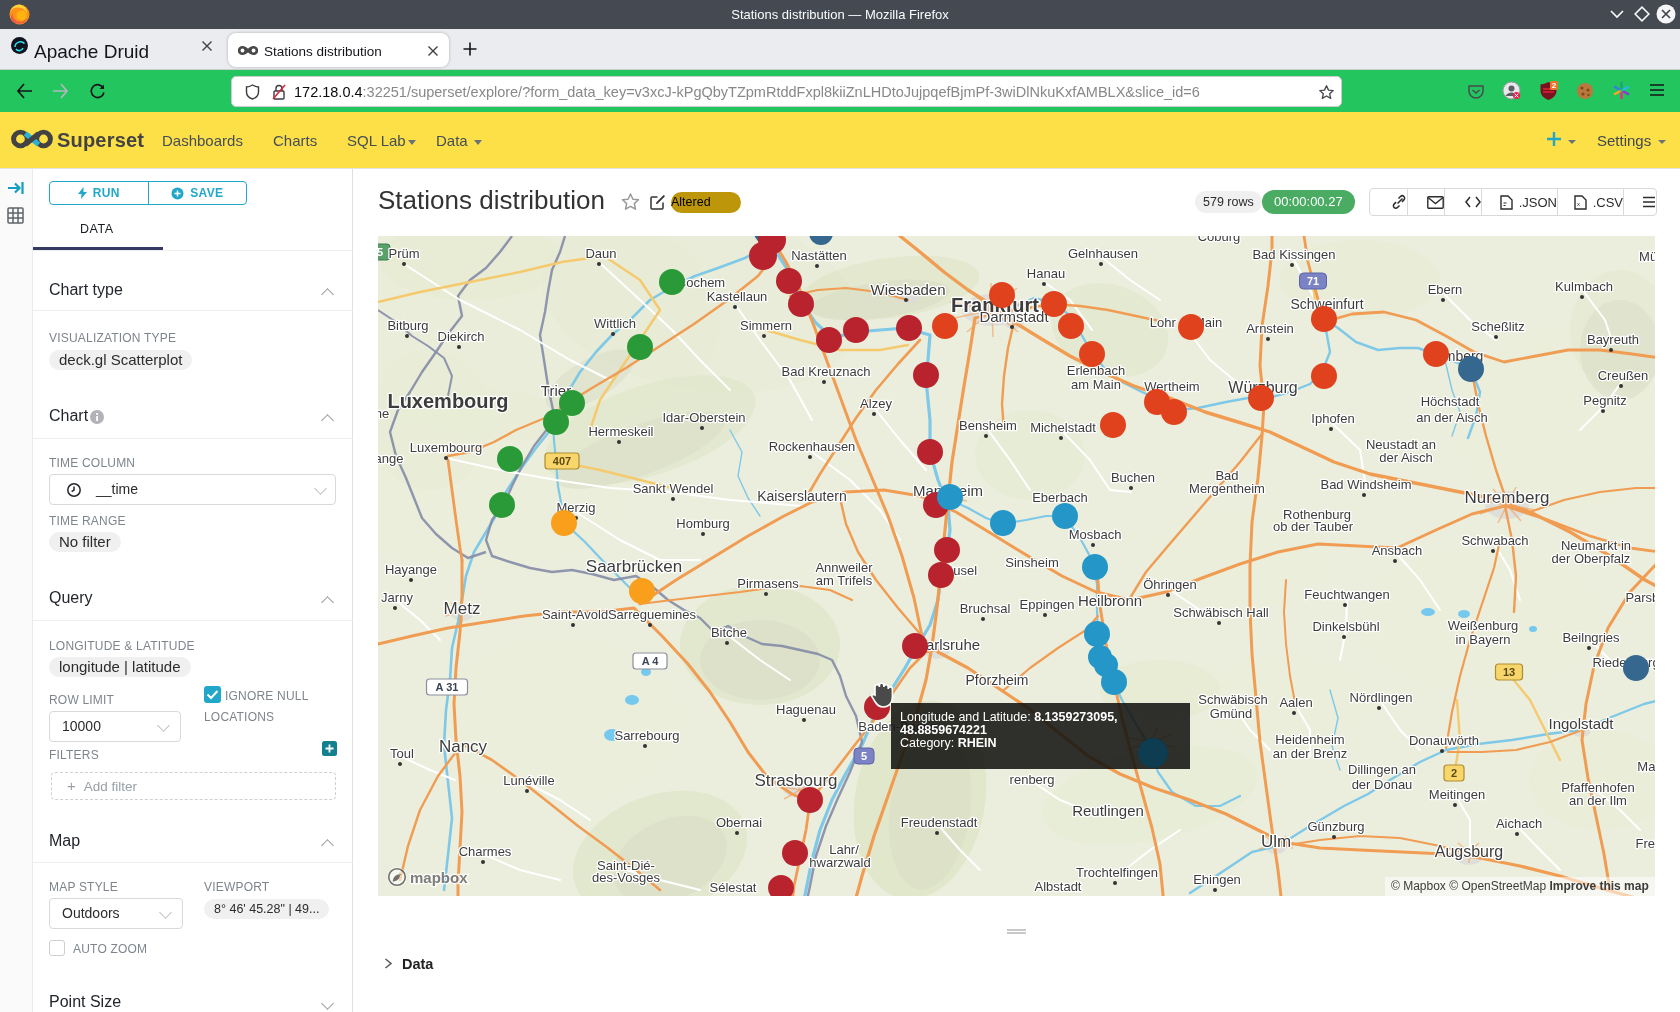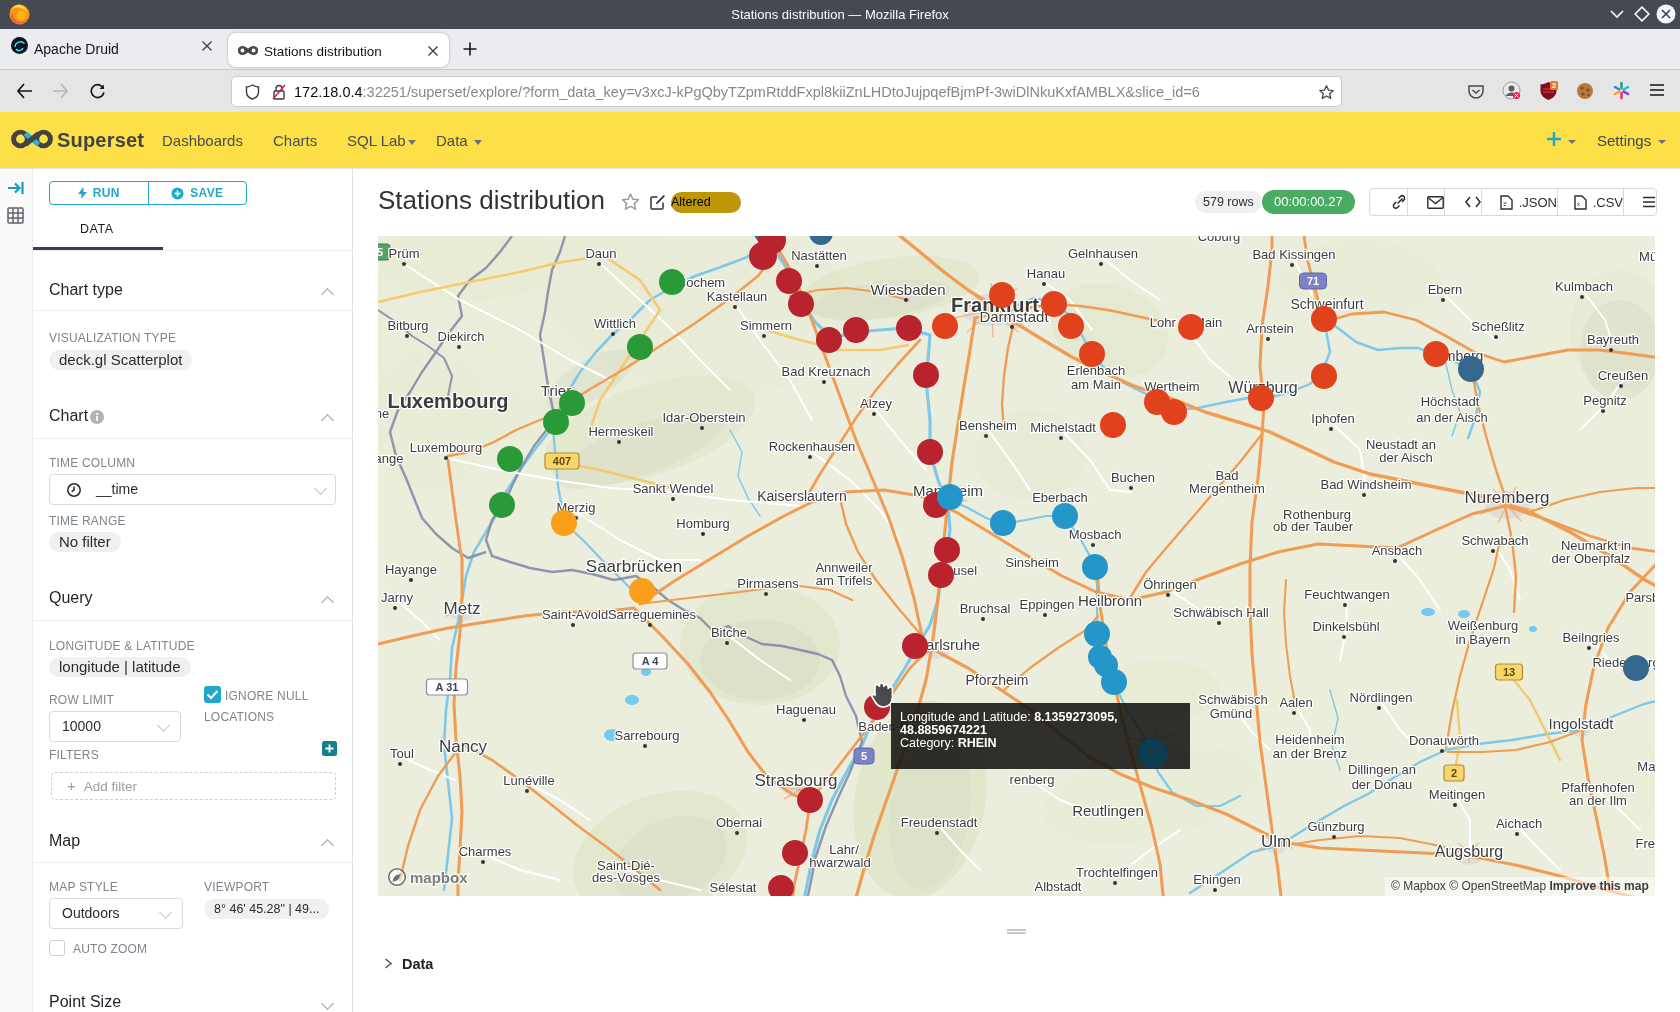--- a/index.html
+++ b/index.html
@@ -2,21 +2,21 @@
 <html><head><meta charset="utf-8"><title>Stations distribution</title>
 <style>
 *{margin:0;padding:0;box-sizing:border-box}
 body{width:1680px;height:1012px;overflow:hidden;font-family:"Liberation Sans",sans-serif;background:#fff;position:relative}
 .abs{position:absolute}
 
 #titlebar{position:absolute;left:0;top:0;width:1680px;height:29px;background:#454a52}
 #titlebar .t{position:absolute;left:0;right:0;top:7px;text-align:center;color:#fbfbfe;font-size:13px}
 #tabstrip{position:absolute;left:0;top:29px;width:1680px;height:41px;background:#eaecef;border-bottom:1px solid #ccc}
 .tab-act{position:absolute;left:228px;top:4px;width:221px;height:34px;background:#fff;border-radius:8px;box-shadow:0 0 3px rgba(0,0,0,.28)}
-#urlrow{position:absolute;left:0;top:70px;width:1680px;height:51px;background:#e5e5e5;border-bottom:1px solid #dcdce1}
+#urlrow{position:absolute;left:0;top:70px;width:1680px;height:51px;background:#22c55e;border-bottom:1px solid #dcdce1}
 #urlbar{position:absolute;left:231px;top:6px;width:1111px;height:31px;background:#fff;border:1px solid #ccc;border-radius:5px}
 
 #sshead{position:absolute;left:0;top:112px;width:1680px;height:57px;background:#fde047;border-bottom:1px solid #e3e3e3}
 .nav{position:absolute;top:20px;font-size:15px;color:#454e57}
 
 #rail{position:absolute;left:0;top:169px;width:33px;height:843px;background:#fafafa;border-right:1px solid #ebebeb}
 #sidebar{position:absolute;left:33px;top:169px;width:320px;height:843px;background:#fff;border-right:1px solid #e0e0e0}
 .lbl{position:absolute;font-size:12px;color:#7e858c;letter-spacing:.2px}
 .pill{position:absolute;background:#f0f0f0;border-radius:10px;font-size:15px;color:#2c2c2c;line-height:20px;height:20px;padding:0 10px;white-space:nowrap}
 .sect{position:absolute;font-size:16px;color:#22262c;font-weight:500}
@@ -51,21 +51,21 @@
  <svg class="abs" style="left:1656px;top:4px" width="20" height="20" viewBox="0 0 20 20">
       <circle cx="10" cy="10" r="9.5" fill="#f6f6f9"></circle>
       <path d="M6 6 l8 8 M14 6 l-8 8" stroke="#3f444c" stroke-width="1.7"></path>
     </svg>
 </div>
 <div id="tabstrip">
  <svg class="abs" style="left:11px;top:8px" width="17" height="17" viewBox="0 0 17 17">
    <circle cx="8.5" cy="8.5" r="8.5" fill="#10141f"></circle>
    <path d="M4 10 a5.5 5.5 0 0 1 9.5 -3.5 M5 12 a4 4 0 0 0 7 -1" stroke="#2ee6fa" stroke-width="1.5" fill="none"></path>
  </svg>
- <div class="abs" style="left:34px;top:12px;font-size:14px;color:#15141a">Apache Druid</div>
+ <div class="abs" style="left:34px;top:12px;font-size:19px;color:#15141a">Apache Druid</div>
  <svg class="abs" style="left:201px;top:11px" width="12" height="12" viewBox="0 0 12 12">
       <path d="M1.5 1.5 l9 9 M10.5 1.5 l-9 9" stroke="#3f3f46" stroke-width="1.4"></path>
     </svg>
  <div class="tab-act">
   <svg class="abs" style="left:10px;top:12px" width="20" height="11" viewBox="0 0 76 40">
     <circle cx="17" cy="20" r="12.5" fill="none" stroke="#484848" stroke-width="10"></circle>
     <circle cx="59" cy="20" r="12.5" fill="none" stroke="#484848" stroke-width="10"></circle>
     <path d="M26 10 L50 30 M26 30 L50 10" stroke="#484848" stroke-width="10" fill="none"></path>
   </svg>
   <div class="abs" style="left:36px;top:11px;font-size:13.5px;color:#15141a">Stations distribution</div>

